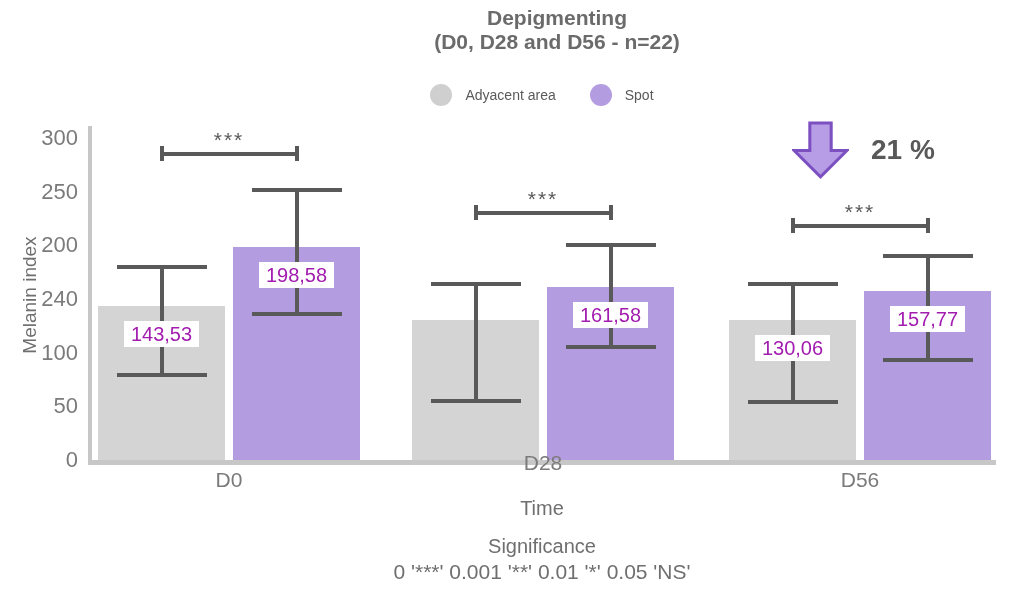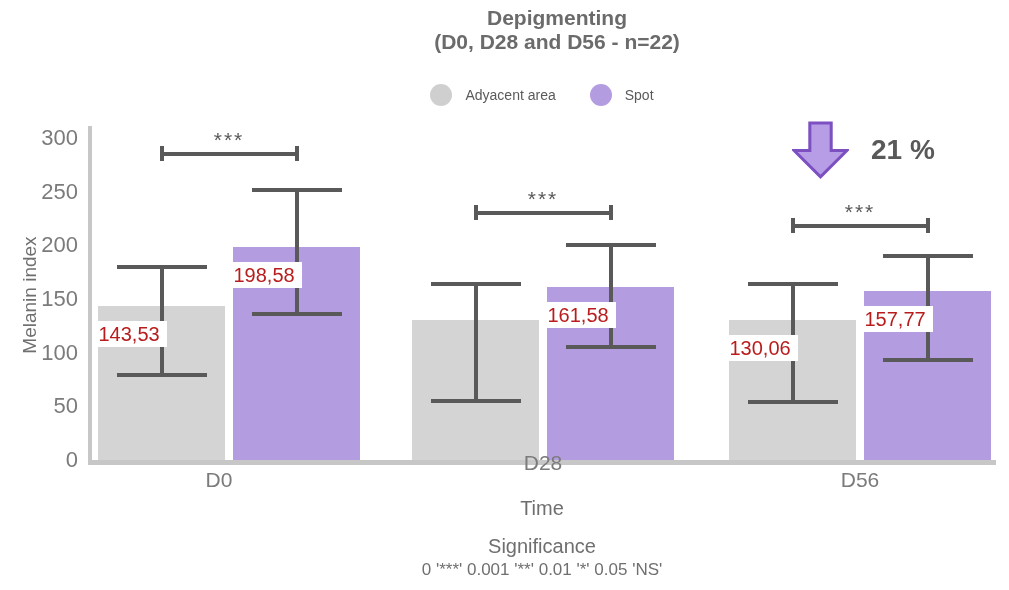--- a/index.html
+++ b/index.html
@@ -12,29 +12,29 @@
   .legend-item{display:flex;align-items:center;gap:13px;}
   .dot{width:22px;height:22px;border-radius:50%;flex:0 0 auto;}
   .ylabel{position:absolute;left:30px;top:295px;transform:translate(-50%,-50%) rotate(-90deg);
           font-size:19px;color:#6f6f6f;white-space:nowrap;}
   #plot{position:absolute;inset:0;}
   .vaxis{position:absolute;left:88px;top:126px;width:4px;height:339px;}
   .haxis{position:absolute;left:88px;top:460px;width:908px;height:5px;}
   .ytick{position:absolute;font-size:22px;color:#7b7b7b;line-height:26px;text-align:right;}
   .bar{position:absolute;}
   .ebar{position:absolute;}
-  .vlabel{position:absolute;font-size:20px;color:#b91c1c;line-height:20px;}
+  .vlabel{position:absolute;text-align:center;font-size:20px;color:#a21caf;line-height:20px;}
   .vlabel span{background:#ffffff;padding:3px 7px;display:inline-block;}
   .xcat{position:absolute;text-align:center;font-size:21px;color:#7b7b7b;}
   .sig{position:absolute;text-align:center;font-size:21px;color:#595959;letter-spacing:2px;line-height:21px;}
   .decrease{position:absolute;left:792px;top:120px;height:60px;display:flex;align-items:center;gap:22px;}
   .pct{font-size:28px;font-weight:bold;color:#595959;}
   .xlabel{position:absolute;left:88px;top:497px;width:908px;text-align:center;font-size:20px;color:#6f6f6f;}
   .foot1{position:absolute;left:88px;top:535px;width:908px;text-align:center;font-size:20px;color:#6f6f6f;}
-  .foot2{position:absolute;left:88px;top:560px;width:908px;text-align:center;font-size:17px;color:#6f6f6f;}
+  .foot2{position:absolute;left:88px;top:560px;width:908px;text-align:center;font-size:21px;color:#6f6f6f;}
 </style>
 </head>
 <body>
 
 <div class="canvas">
 
   <div class="title">
     <div>Depigmenting</div>
     <div>(D0, D28 and D56 - n=22)</div>
   </div>
@@ -58,35 +58,35 @@
 
     <div class="decrease">
       <svg width="57" height="59" viewBox="0 0 56 58">
         <polygon id="arrow-poly" points="17.5,2 38.5,2 38.5,29 54,29 28,55 2,29 17.5,29" fill="#b79ce6" stroke="#7c50c0" stroke-width="3"></polygon>
       </svg>
       <span class="pct">21 %</span>
     </div>
   <div class="ytick" style="left: 8px; width: 70px; top: 447px;">0</div>
       <div class="ytick" style="left: 8px; width: 70px; top: 393.333px;">50</div>
       <div class="ytick" style="left: 8px; width: 70px; top: 339.667px;">100</div>
-      <div class="ytick" style="left: 8px; width: 70px; top: 286px;">150</div>
+      <div class="ytick" style="left: 8px; width: 70px; top: 286px;">240</div>
       <div class="ytick" style="left: 8px; width: 70px; top: 232.333px;">200</div>
       <div class="ytick" style="left: 8px; width: 70px; top: 178.667px;">250</div>
       <div class="ytick" style="left: 8px; width: 70px; top: 125px;">300</div>
       <div class="bar" style="left: 98px; top: 305.944px; width: 127px; height: 154.056px; background: rgb(212, 212, 212);"></div>
       <div class="ebar" style="left: 159.5px; top: 266.8px; width: 4px; height: 108.407px; background: rgb(89, 89, 89);"></div>
       <div class="ebar" style="left: 116.5px; top: 264.8px; width: 90px; height: 4px; background: rgb(89, 89, 89);"></div>
       <div class="ebar" style="left: 116.5px; top: 373.207px; width: 90px; height: 4px; background: rgb(89, 89, 89);"></div>
       <div class="vlabel" style="left: 91.5px; top: 320.944px; width: 140px;"><span>143,53</span></div>
       <div class="bar" style="left: 233px; top: 246.857px; width: 127px; height: 213.143px; background: rgb(180, 156, 225);"></div>
       <div class="ebar" style="left: 294.5px; top: 189.52px; width: 4px; height: 124.507px; background: rgb(89, 89, 89);"></div>
       <div class="ebar" style="left: 251.5px; top: 187.52px; width: 90px; height: 4px; background: rgb(89, 89, 89);"></div>
       <div class="ebar" style="left: 251.5px; top: 312.027px; width: 90px; height: 4px; background: rgb(89, 89, 89);"></div>
       <div class="vlabel" style="left: 226.5px; top: 261.857px; width: 140px;"><span>198,58</span></div>
-      <div class="xcat" style="left: 159px; top: 468px; width: 120px;">D0</div>
+      <div class="xcat" style="left: 169px; top: 468px; width: 120px;">D0</div>
       <div class="ebar" style="left: 161.5px; top: 152px; width: 135px; height: 4px; background: rgb(89, 89, 89);"></div>
       <div class="ebar" style="left: 159.5px; top: 146px; width: 4px; height: 15px; background: rgb(89, 89, 89);"></div>
       <div class="ebar" style="left: 294.5px; top: 146px; width: 4px; height: 15px; background: rgb(89, 89, 89);"></div>
       <div class="sig" style="left: 189px; top: 129px; width: 80px;">***</div>
       <div class="bar" style="left: 412px; top: 320.338px; width: 127px; height: 139.662px; background: rgb(212, 212, 212);"></div>
       <div class="ebar" style="left: 473.5px; top: 283.973px; width: 4px; height: 116.993px; background: rgb(89, 89, 89);"></div>
       <div class="ebar" style="left: 430.5px; top: 281.973px; width: 90px; height: 4px; background: rgb(89, 89, 89);"></div>
       <div class="ebar" style="left: 430.5px; top: 398.967px; width: 90px; height: 4px; background: rgb(89, 89, 89);"></div>
       <div class="bar" style="left: 547px; top: 286.571px; width: 127px; height: 173.429px; background: rgb(180, 156, 225);"></div>
       <div class="ebar" style="left: 608.5px; top: 245.333px; width: 4px; height: 101.967px; background: rgb(89, 89, 89);"></div>

